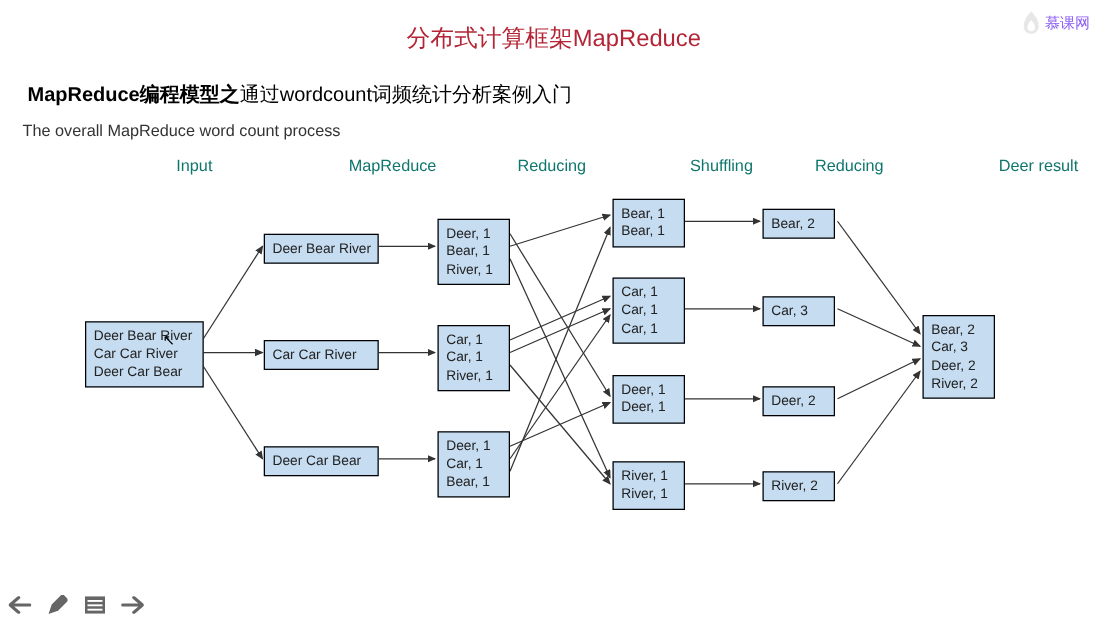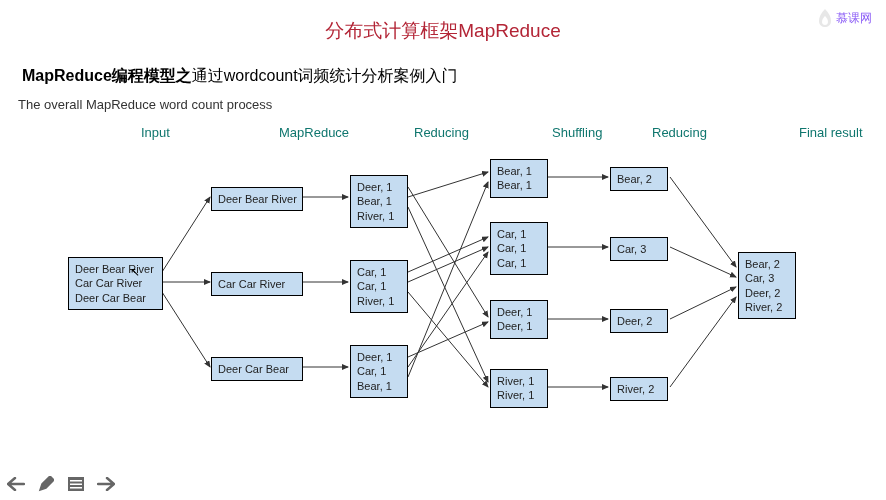--- a/index.html
+++ b/index.html
@@ -36,21 +36,21 @@
 </h2>
 
 <div class="diagram-wrap">
   <div class="diag-title">The overall MapReduce word count process</div>
 
   <div class="col-header" style="left:77px">Input</div>
   <div class="col-header" style="left:215px">MapReduce</div>
   <div class="col-header" style="left:350px">Reducing</div>
   <div class="col-header" style="left:488px">Shuffling</div>
   <div class="col-header" style="left:588px">Reducing</div>
-  <div class="col-header" style="left:735px">Final result</div>
+  <div class="col-header" style="left:735px">Deer result</div>
 
   <svg class="lines">
     <defs>
         <marker id="ah" markerWidth="7" markerHeight="7" refX="6" refY="3" orient="auto">
           <path d="M0,0 L7,3 L0,6 Z" fill="#333"></path>
         </marker>
       </defs>
     <g stroke="#333" stroke-width="1" fill="none" marker-end="url(#ah)">
       <line x1="144" y1="185" x2="192" y2="110"></line>
       <line x1="144" y1="195" x2="192" y2="195"></line>

